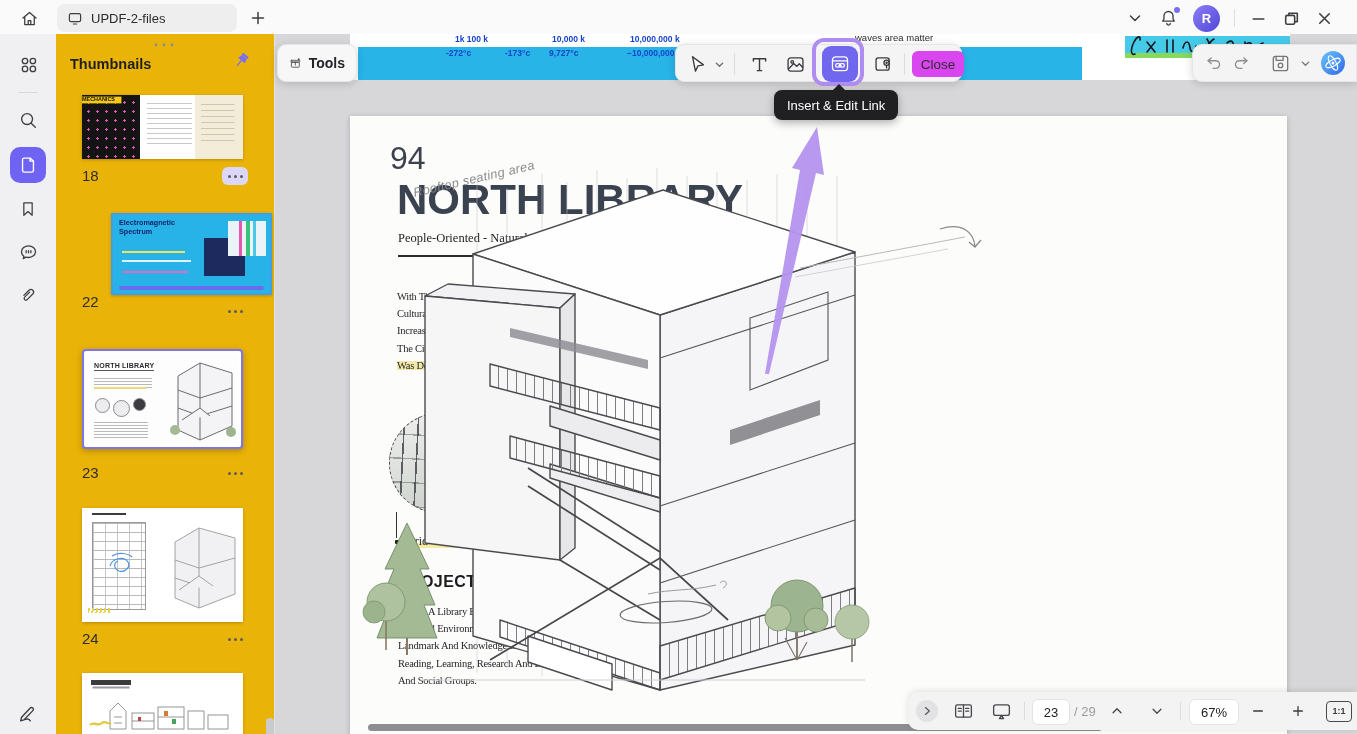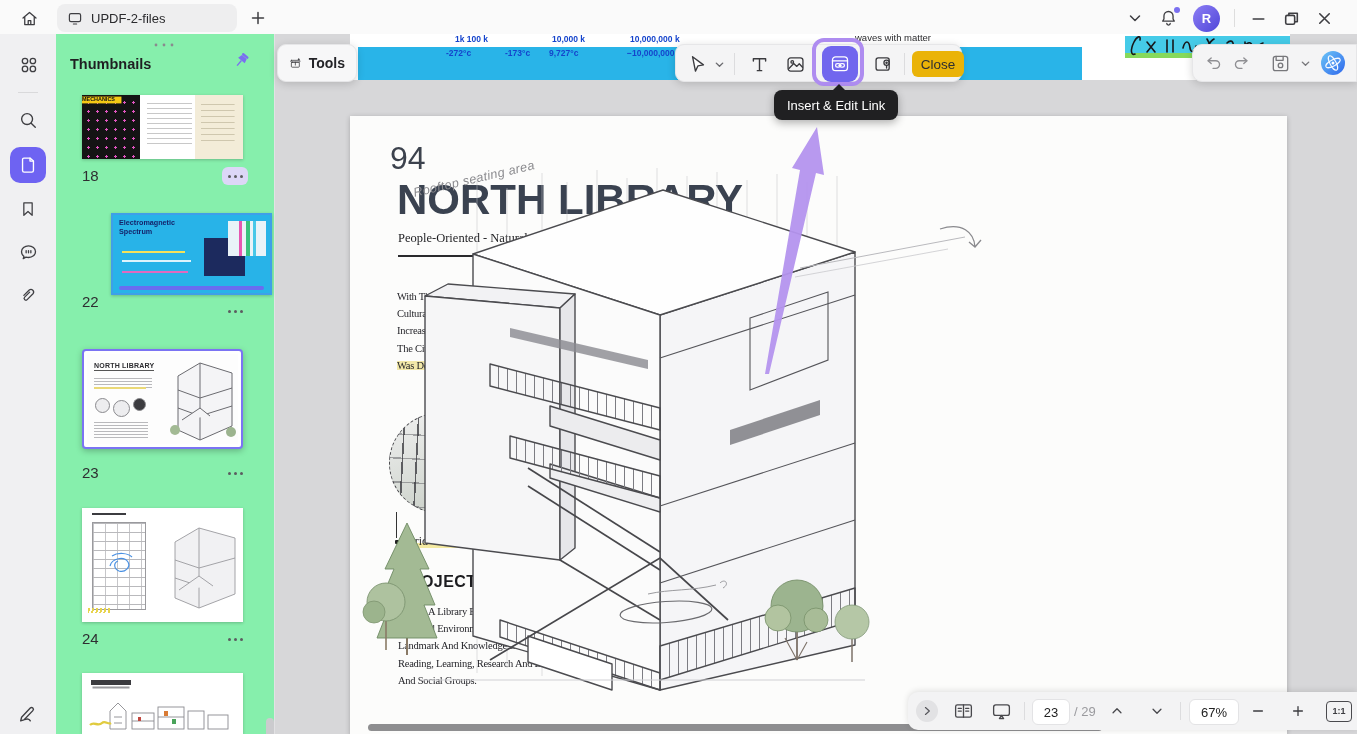--- a/index.html
+++ b/index.html
@@ -18,21 +18,21 @@
   .avatar{width:27px;height:27px;border-radius:50%;background:linear-gradient(135deg,#8d7ef5,#4f46d8);color:#fff;font-size:13px;font-weight:bold;display:flex;align-items:center;justify-content:center;}
   .tb-sep{width:1px;height:18px;background:#ddd;}
 
   
   .rail{left:0;top:34px;width:56px;height:700px;background:#f0f0f2;z-index:30;}
   .rail-btn{position:absolute;left:10px;width:36px;height:36px;border-radius:10px;display:flex;align-items:center;justify-content:center;}
   .rail-btn.active{background:#6e63f2;}
   .rail-div{position:absolute;left:18px;width:20px;height:1px;background:#d9d9db;}
 
   
-  .panel{left:56px;top:34px;width:219px;height:700px;background:#86efac;border-right:1px solid #e2e2e4;box-sizing:border-box;z-index:29;}
+  .panel{left:56px;top:34px;width:219px;height:700px;background:#eab308;border-right:1px solid #e2e2e4;box-sizing:border-box;z-index:29;}
   .panel-title{left:14px;top:22px;font-size:14.5px;font-weight:bold;color:#1f1f22;}
   .thumb{position:absolute;left:26px;width:161px;background:#fff;box-shadow:0 1px 3px rgba(0,0,0,.22);overflow:hidden;}
   .thumb-num{position:absolute;left:26px;font-size:15px;color:#2e2e31;}
   .more-btn{position:absolute;left:166px;width:26px;height:18px;border-radius:6px;display:flex;align-items:center;justify-content:center;}
   .dot3{display:flex;gap:3px;}
   .dot3 i{width:3px;height:3px;border-radius:50%;background:#5c5c60;}
   
   .t21{display:flex;}
   .t21 .c1{width:36%;background:#141414;background-image:radial-gradient(circle,#e255c1 1.1px,rgba(0,0,0,0) 1.3px);background-size:9px 9px;background-position:2px 12px;position:relative;}
   .t21 .c1 .yb{position:absolute;top:0;left:0;right:0;height:10px;background:#f5c914;color:#141414;font-size:8px;font-weight:bold;transform:scale(.68);transform-origin:0 50%;line-height:10px;white-space:nowrap;}
@@ -86,21 +86,21 @@
 
   
   .fab{background:#f4f4f5;border:1px solid #e6e6e8;border-radius:9px;box-shadow:0 2px 8px rgba(0,0,0,.16);z-index:30;box-sizing:border-box;}
   .tools-fab{left:277px;top:44px;width:80px;height:38px;display:flex;align-items:center;gap:7px;padding:0 11px;background:#f7f7f8;}
   .tools-lbl{font-size:14px;font-weight:bold;color:#242428;}
   .edit-tb{left:675px;top:44px;width:287px;height:38px;}
   .edit-tb .it{position:absolute;top:7px;height:24px;display:flex;align-items:center;justify-content:center;}
   .tb-div{position:absolute;top:8px;width:1px;height:22px;background:#dcdcde;}
   .link-btn{position:absolute;left:146px;top:1px;width:36px;height:36px;border-radius:9px;background:#7166ee;display:flex;align-items:center;justify-content:center;}
   .link-ring{left:812px;top:38px;width:44px;height:40px;border:4px solid #ae8cf0;border-radius:12px;z-index:32;}
-  .close-btn{position:absolute;left:236px;top:6px;width:52px;height:26px;background:#eab308;border-radius:6px;display:flex;align-items:center;justify-content:center;font-size:13.5px;color:#2e2e31;}
+  .close-btn{position:absolute;left:236px;top:6px;width:52px;height:26px;background:#d946ef;border-radius:6px;display:flex;align-items:center;justify-content:center;font-size:13.5px;color:#2e2e31;}
   .right-tb{left:1192px;top:44px;width:165px;height:38px;border-radius:10px 0 0 10px;display:flex;align-items:center;gap:9px;padding:0 10px;box-sizing:border-box;}
   .tooltip{left:774px;top:90px;height:30px;background:#202022;color:#fff;border-radius:8px;display:flex;align-items:center;padding:0 13px;font-size:13px;z-index:45;box-shadow:0 3px 8px rgba(0,0,0,.3);}
   .tooltip .tri{position:absolute;left:58px;top:-6px;width:0;height:0;border-left:7px solid rgba(0,0,0,0);border-right:7px solid rgba(0,0,0,0);border-bottom:7px solid #202022;}
 
   
   .statusbar{left:908px;top:692px;width:449px;height:38px;background:#f3f3f4;border-radius:10px 0 0 10px;box-shadow:0 -1px 6px rgba(0,0,0,.12);z-index:35;}
   .sb-it{position:absolute;top:7px;height:24px;display:flex;align-items:center;justify-content:center;}
   .sb-box{background:#fff;border:1px solid #e3e3e5;border-radius:6px;font-size:13px;color:#222;display:flex;align-items:center;justify-content:center;}
   .sb-div{position:absolute;top:10px;width:1px;height:18px;background:#dcdcde;}
   .exp-circle{width:22px;height:22px;border-radius:50%;background:#e2e2e4;display:flex;align-items:center;justify-content:center;}
@@ -117,21 +117,21 @@
 
     <div class="peek">
       <div class="cyan"></div>
       <div class="lbl" style="left:105px;top:0;">1k 100 k</div>
       <div class="lbl" style="left:202px;top:0;">10,000 k</div>
       <div class="lbl" style="left:280px;top:0;">10,000,000 k</div>
       <div class="lbl" style="left:96px;top:14px;">-272°c</div>
       <div class="lbl" style="left:155px;top:14px;">-173°c</div>
       <div class="lbl" style="left:199px;top:14px;">9,727°c</div>
       <div class="lbl" style="left:277px;top:14px;">−10,000,000</div>
-      <div class="note">waves with matter</div>
+      <div class="note">waves area matter</div>
       <div class="fx-cyan"></div>
       <div class="fx-green"></div>
       <svg class="abs" style="left:779px;top:0;" width="158" height="24" viewBox="0 0 158 24">
         <g stroke="#17171a" stroke-width="1.6" fill="none" stroke-linecap="round">
           <path d="M6,20 C2,22 1,16 5,8 C8,2 12,1 11,6"></path>
           <path d="M18,8 l8,10 M26,8 l-8,10"></path>
           <path d="M38,6 v12 M44,6 v12"></path>
           <path d="M54,14 c2,-8 6,-8 7,0 c1,6 5,4 6,-2"></path>
           <path d="M78,5 l7,13 M85,5 c-4,2 -7,8 -11,13"></path>
           <path d="M98,9 c5,-5 9,1 3,5 c7,0 6,7 -1,6"></path>

